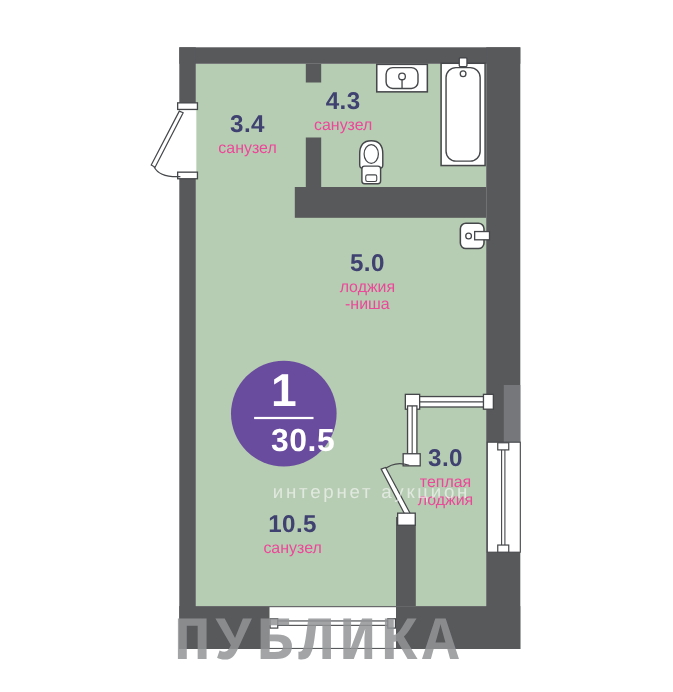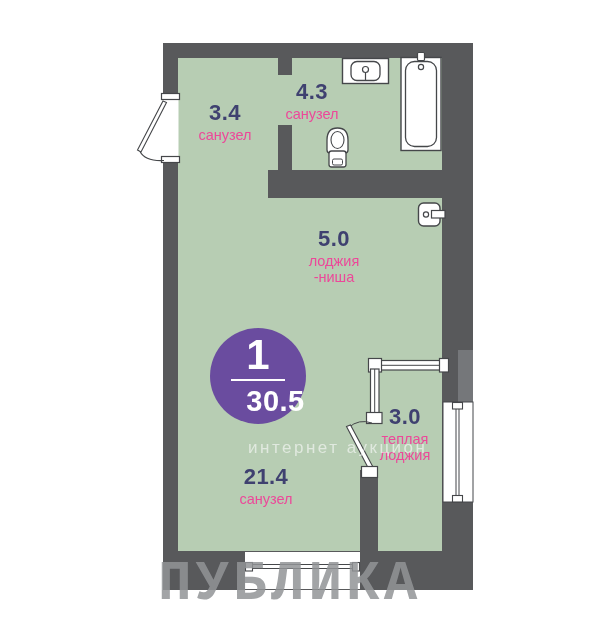--- a/index.html
+++ b/index.html
@@ -139,21 +139,21 @@
     <div class="nm">-ниша</div>
   </div>
 
   <div class="room-label" style="left:360px; top:403px; width:90px;">
     <div class="num">3.0</div>
     <div class="nm">теплая</div>
     <div class="nm">лоджия</div>
   </div>
 
   <div class="room-label" style="left:221px; top:463px; width:90px;">
-    <div class="num">21.4</div>
+    <div class="num">10.5</div>
     <div class="nm">санузел</div>
   </div>
 
   <div class="badge">
     <div class="n1">1</div>
     <div class="sep"></div>
     <div class="n2">30.5</div>
   </div>
 
   <div class="wm-sub">интернет аукцион</div>

